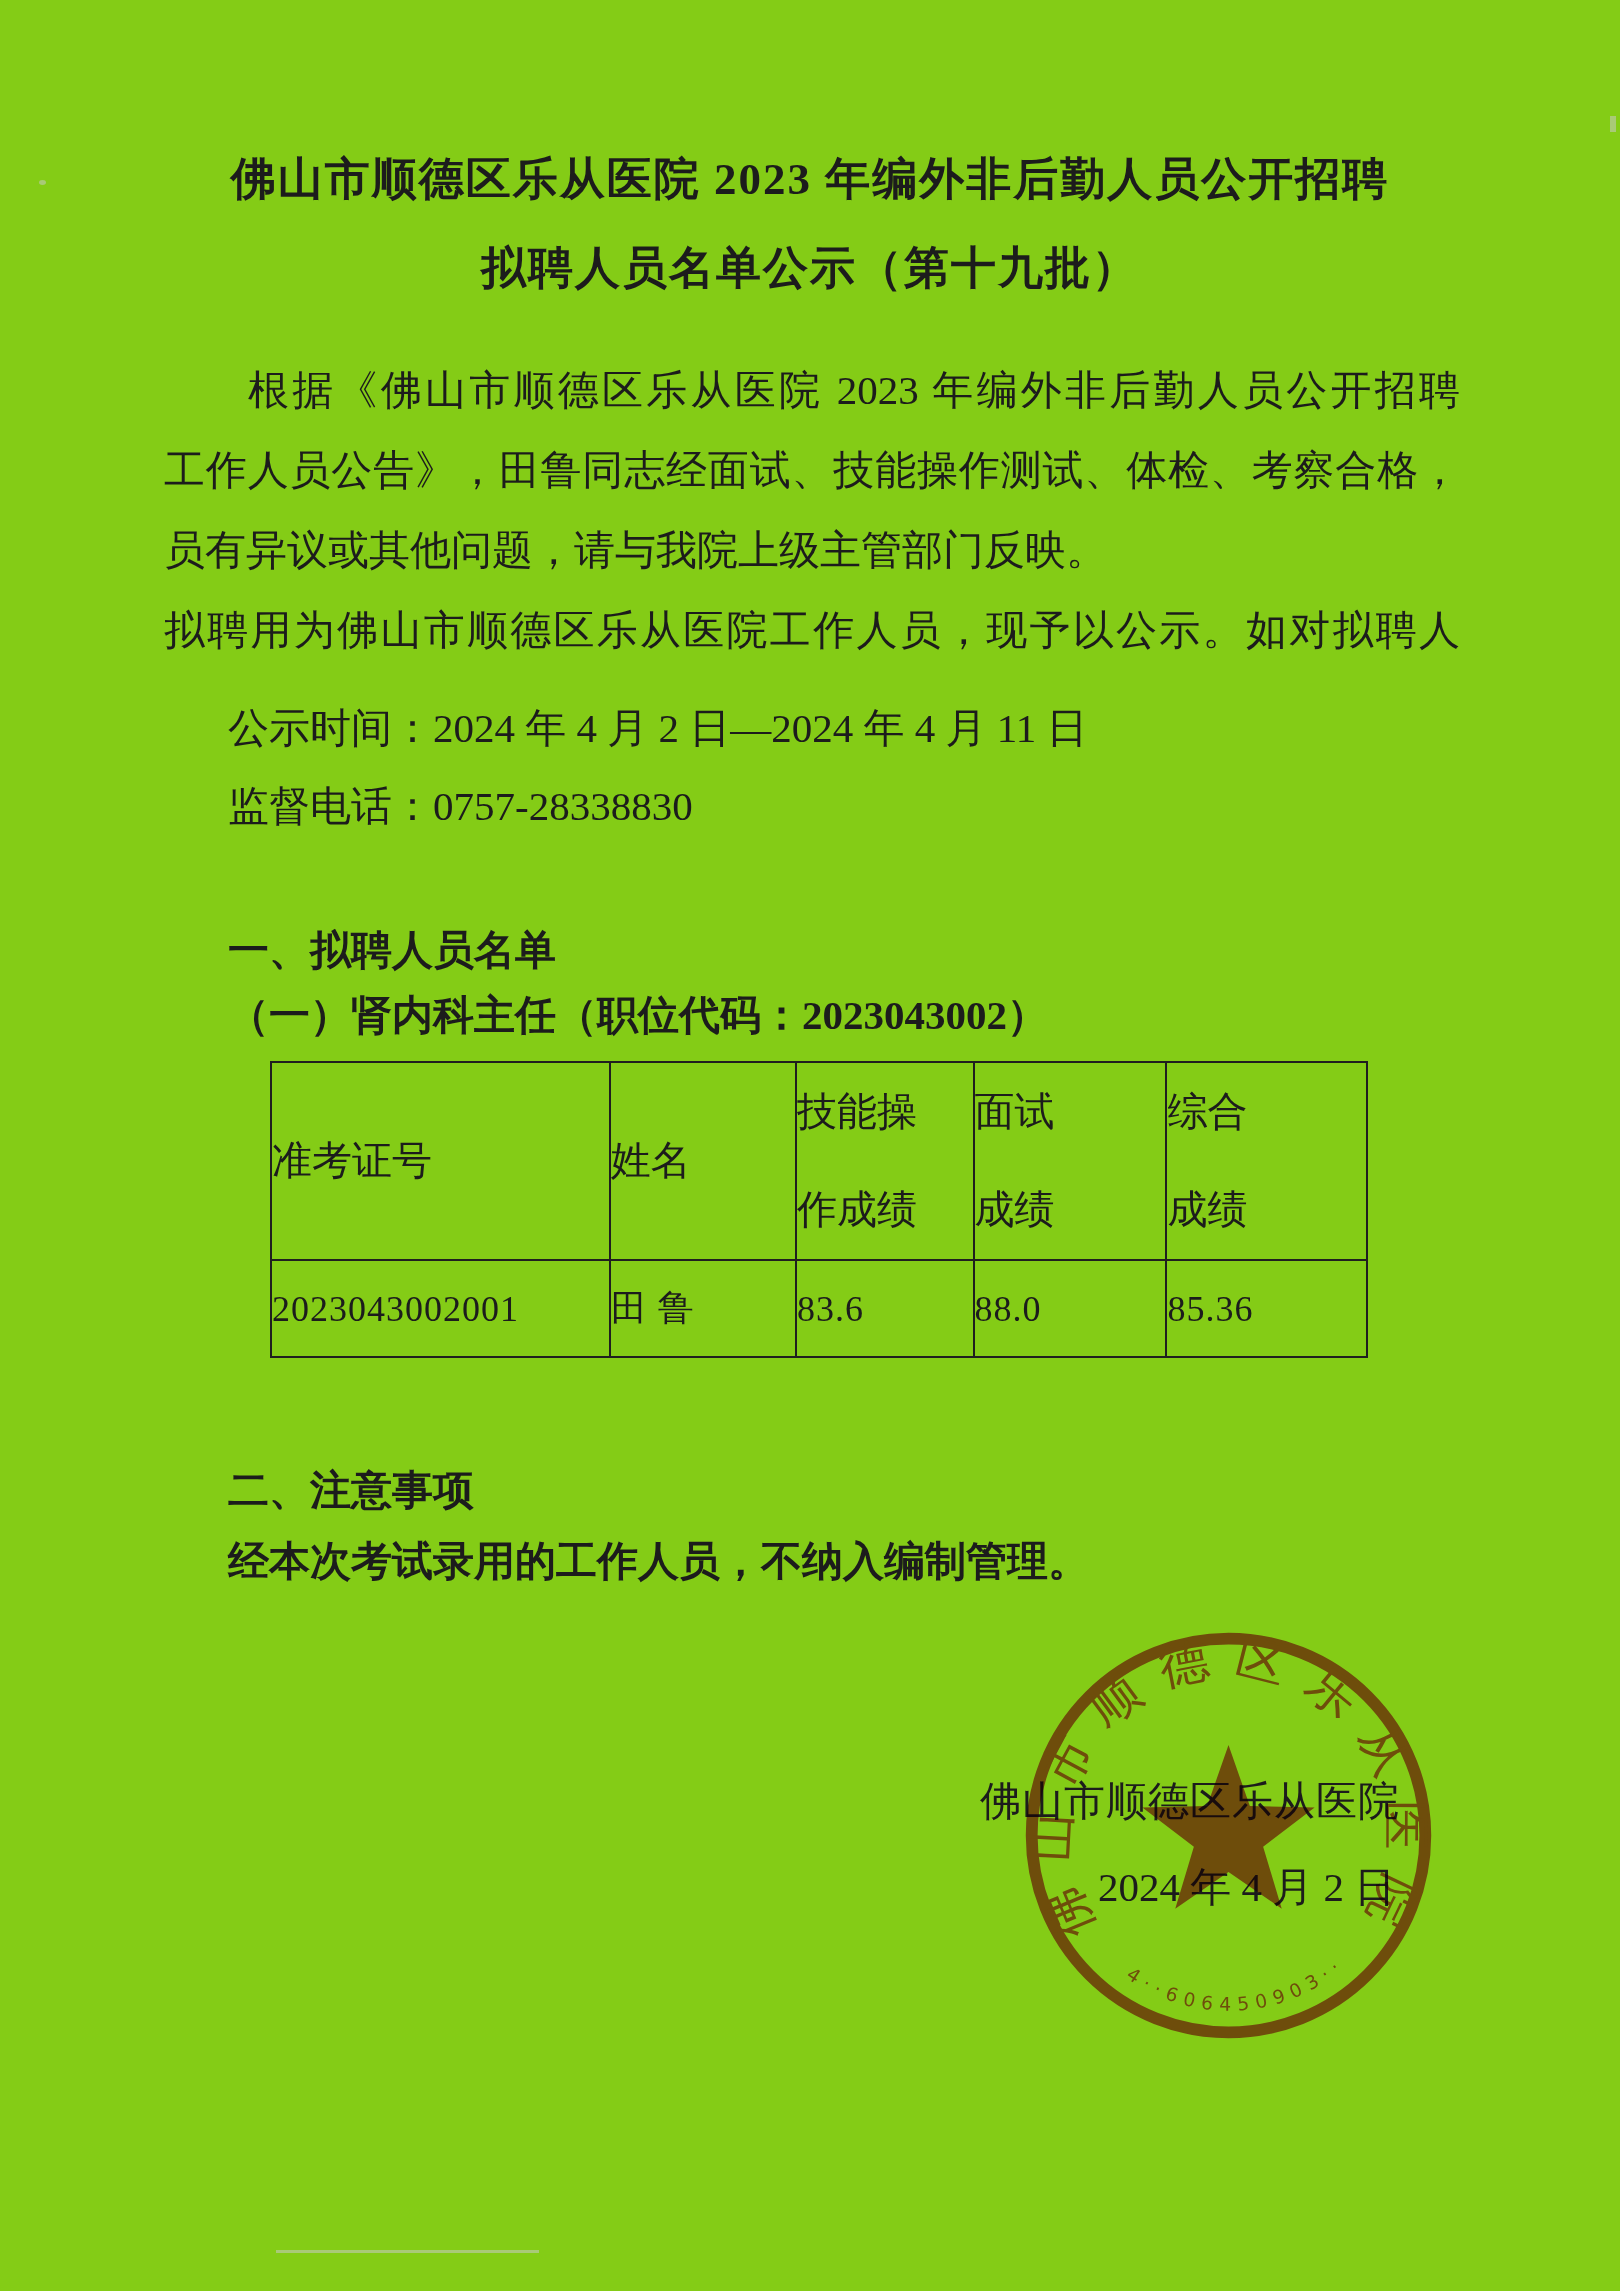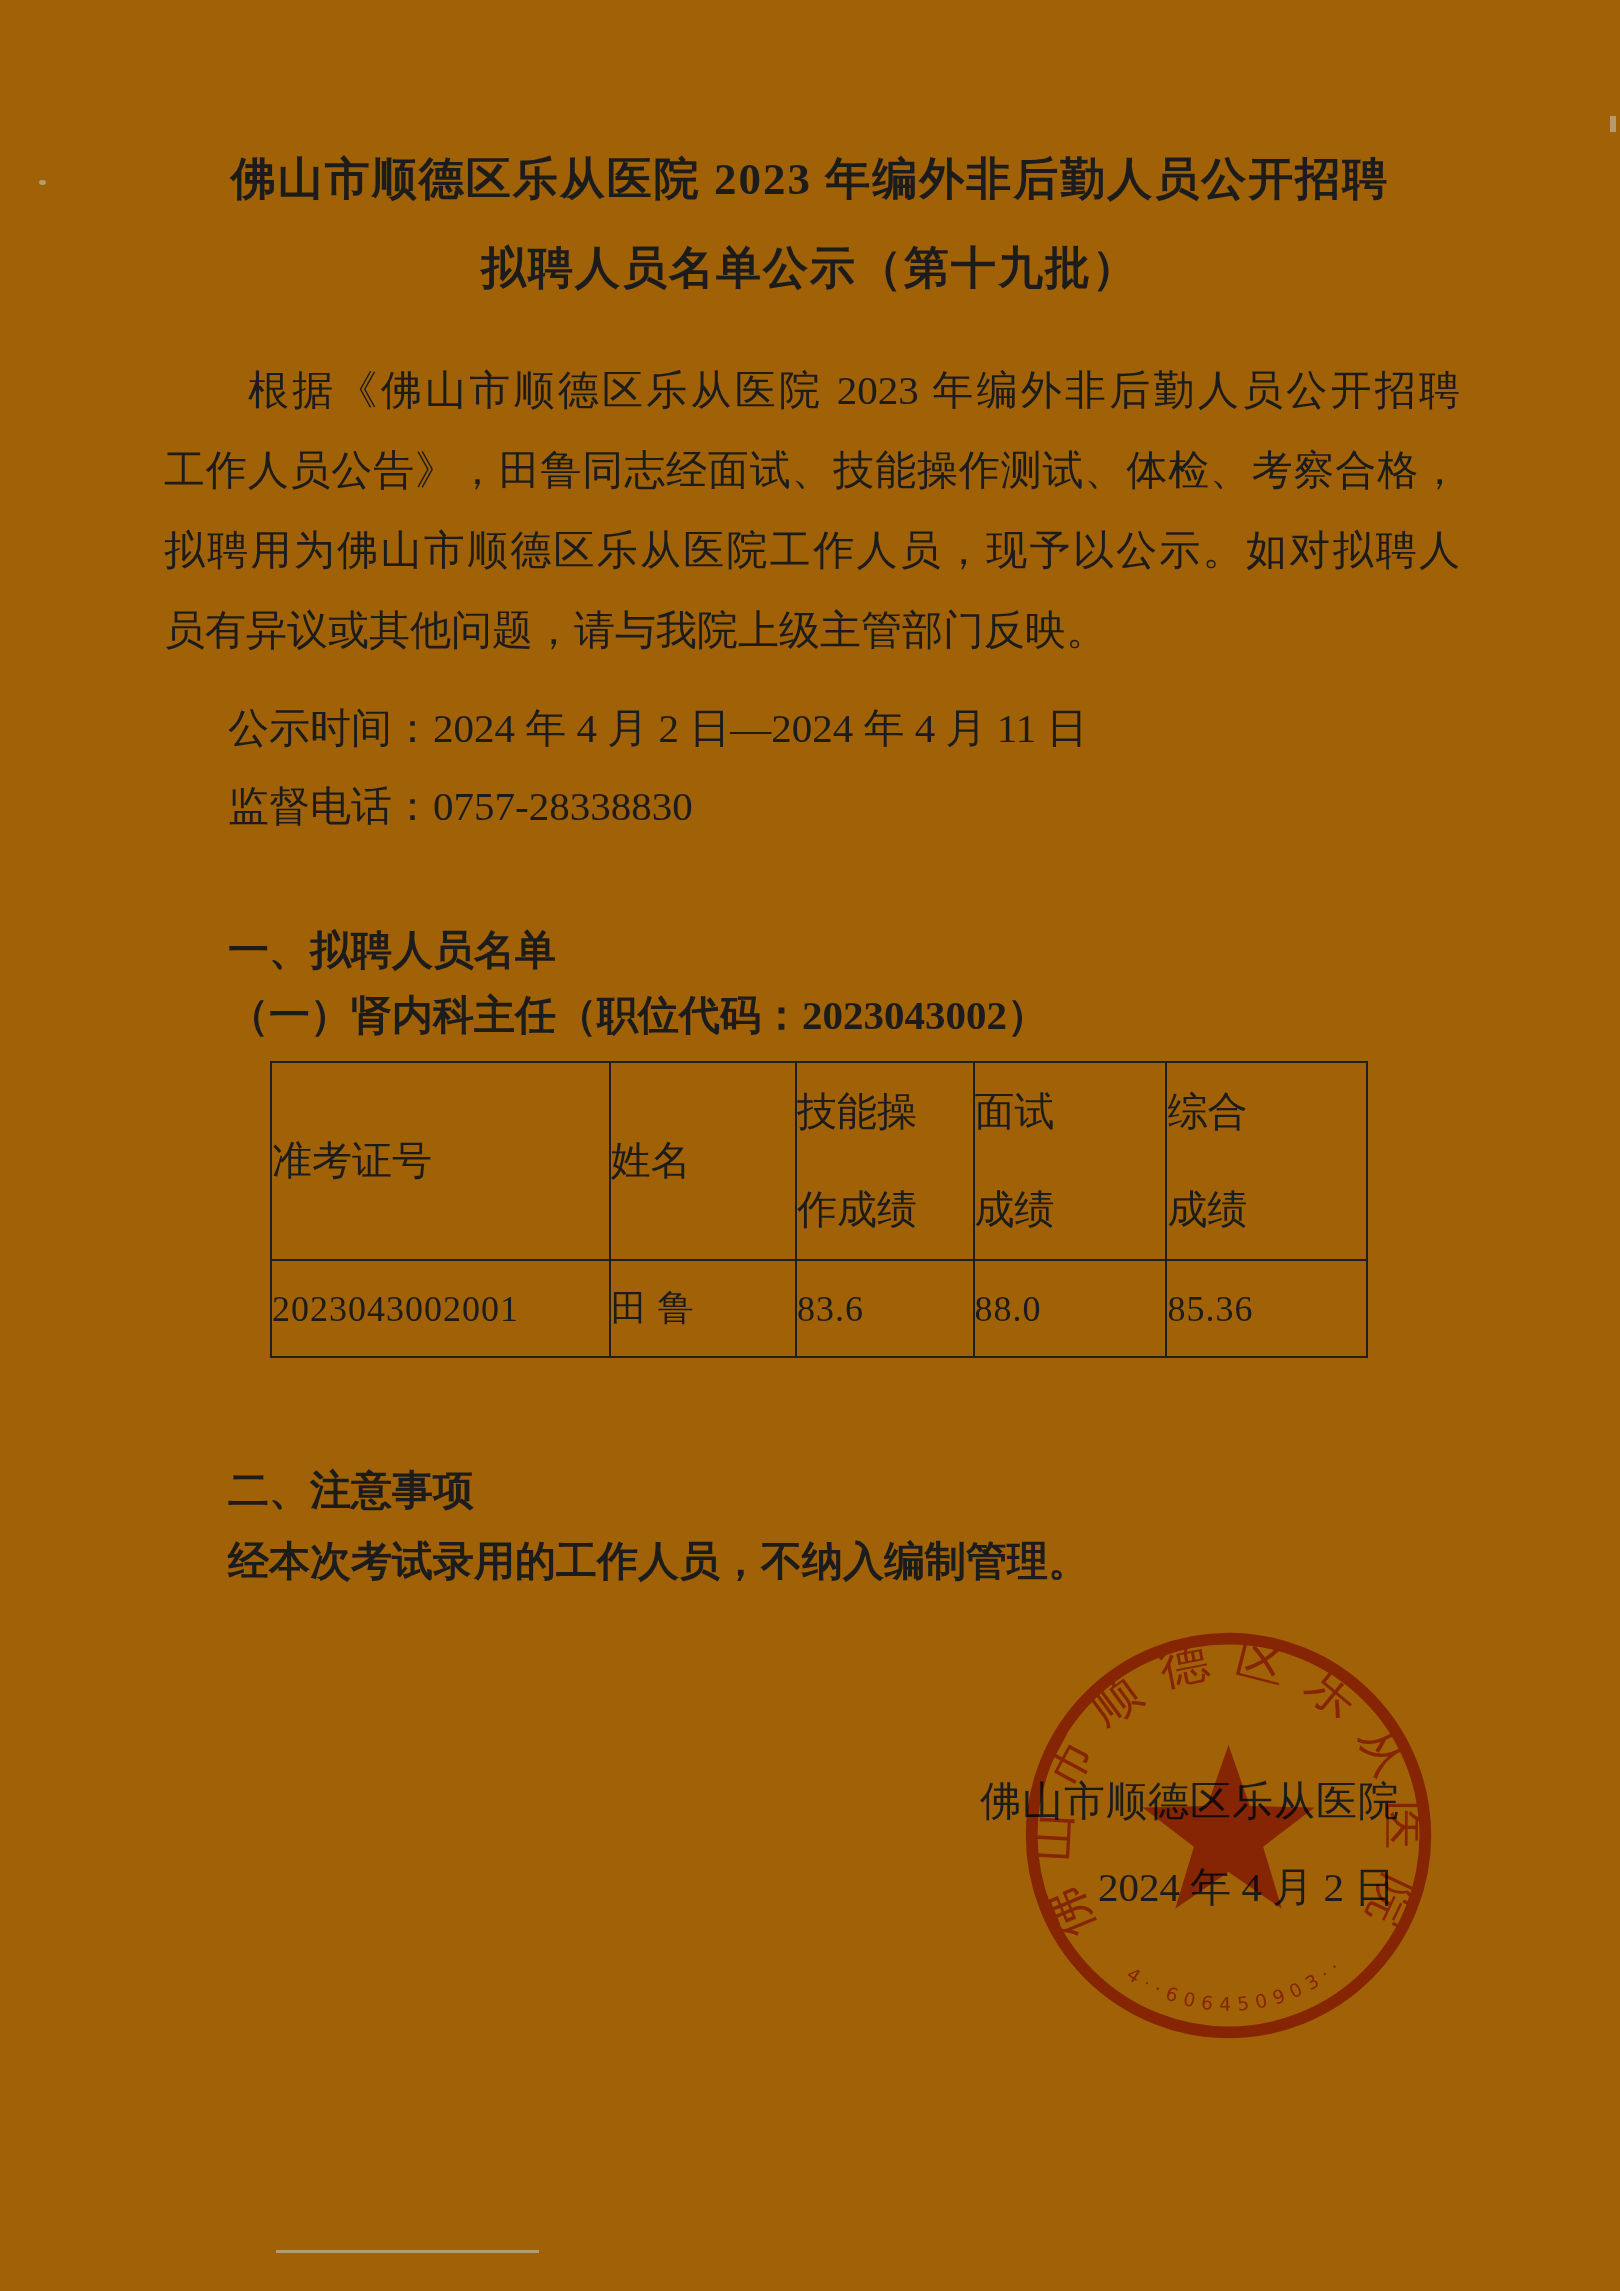--- a/index.html
+++ b/index.html
@@ -1,20 +1,20 @@
 <!DOCTYPE html>
 <html><head>
 <meta charset="utf-8">
 <style>
   html, body { margin: 0; padding: 0; background: #ffffff; }
   .page {
     position: relative;
     width: 1620px;
     height: 2292px;
-    background: #a16207;
+    background: #84cc16;
     font-family: "Liberation Serif", "DejaVu Serif", serif;
     color: #1c1c1c;
     overflow: hidden;
     text-decoration: underline;
   }
   .abs { position: absolute; }
 
   .title-line {
     left: 0; width: 1620px;
     text-align: center;
@@ -113,22 +113,22 @@
 <body>
 
 <div class="page">
 
   <div class="abs title-line title-1">佛山市顺德区乐从医院 2023 年编外非后勤人员公开招聘</div>
   <div class="abs title-line title-2">拟聘人员名单公示（第十九批）</div>
 
   <div class="abs intro">
     <div class="p-line first justified">根据《佛山市顺德区乐从医院 2023 年编外非后勤人员公开招聘</div>
     <div class="p-line justified">工作人员公告》，田鲁同志经面试、技能操作测试、体检、考察合格，</div>
+    <div class="p-line">员有异议或其他问题，请与我院上级主管部门反映。</div>
     <div class="p-line justified">拟聘用为佛山市顺德区乐从医院工作人员，现予以公示。如对拟聘人</div>
-    <div class="p-line">员有异议或其他问题，请与我院上级主管部门反映。</div>
   </div>
 
   <div class="abs info-line publicity-time">公示时间：2024 年 4 月 2 日—2024 年 4 月 11 日</div>
   <div class="abs info-line supervision-phone">监督电话：0757-28338830</div>
 
   <div class="abs sec-heading h-list">一、拟聘人员名单</div>
   <div class="abs sec-heading h-list-sub">（一）肾内科主任（职位代码：2023043002）</div>
 
   <table class="score-table">
     <colgroup>

